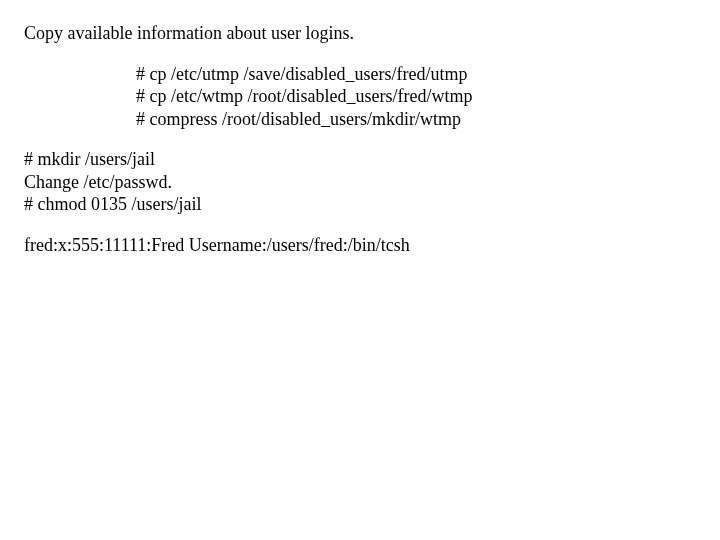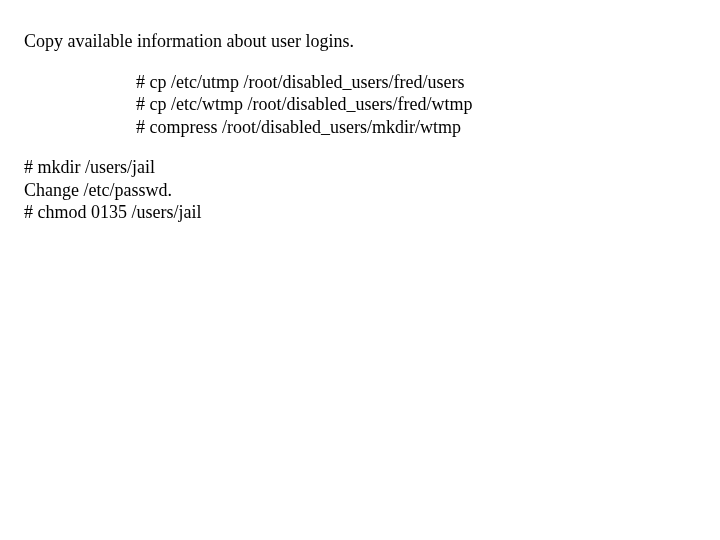--- a/index.html
+++ b/index.html
@@ -10,48 +10,49 @@
     background: #ffffff;
     font-family: "Times New Roman", Times, serif;
     font-size: 18px;
     line-height: 1.25;
     color: #000000;
   }
   .page {
     padding: 18px 24px 0 24px;
   }
   .para {
-    margin: 12px 0 18px 0;
+    margin: 4px 0 18px 0;
   }
   .cmds {
     padding-left: 112px;
   }
   .cmds div {
     white-space: nowrap;
   }
   .block {
     margin-bottom: 18px;
   }
 </style>
 </head>
 <body>
 
 <div class="page">
 
   <p class="para">Copy available information about user logins.</p>
 
   <div class="block">
     <div class="cmds">
-      <div># cp /etc/utmp /root/disabled_users/fred/users</div>
+      <div># cp /etc/utmp /save/disabled_users/fred/utmp</div>
       <div># cp /etc/wtmp /root/disabled_users/fred/wtmp</div>
       <div># compress /root/disabled_users/mkdir/wtmp</div>
     </div>
   </div>
 
   <div class="block">
     <div> # mkdir /users/jail</div>
     <div>Change /etc/passwd.</div>
     <div> # chmod 0135 /users/jail</div>
   </div>
 
 
+  <p class="para">fred:x:555:11111:Fred Username:/users/fred:/bin/tcsh</p>
 
 </div>
 
 </body></html>

